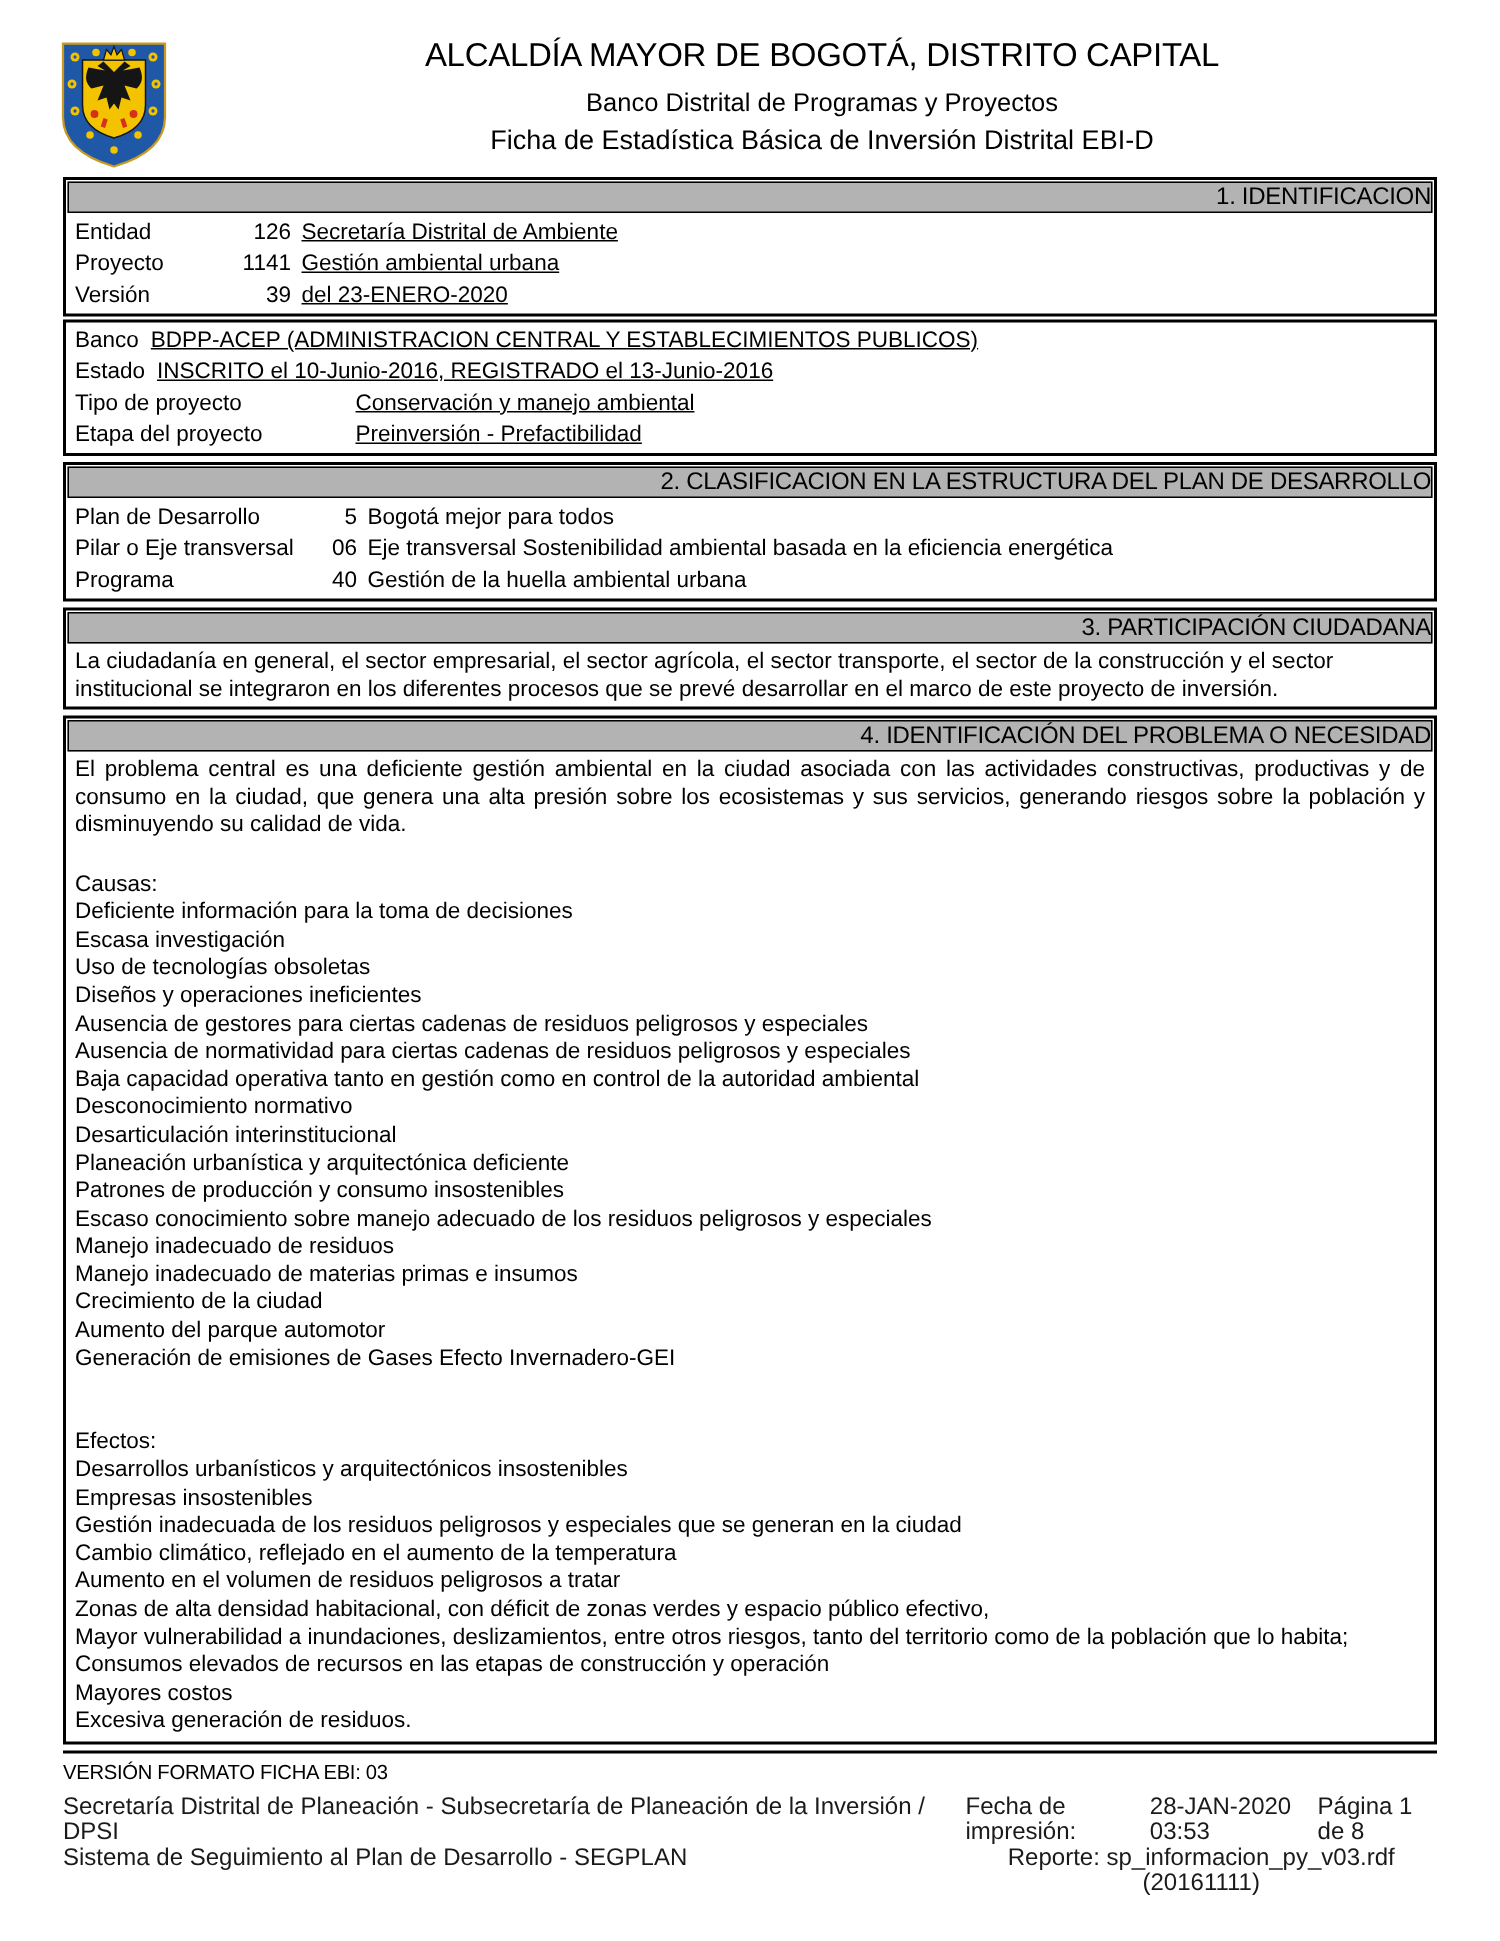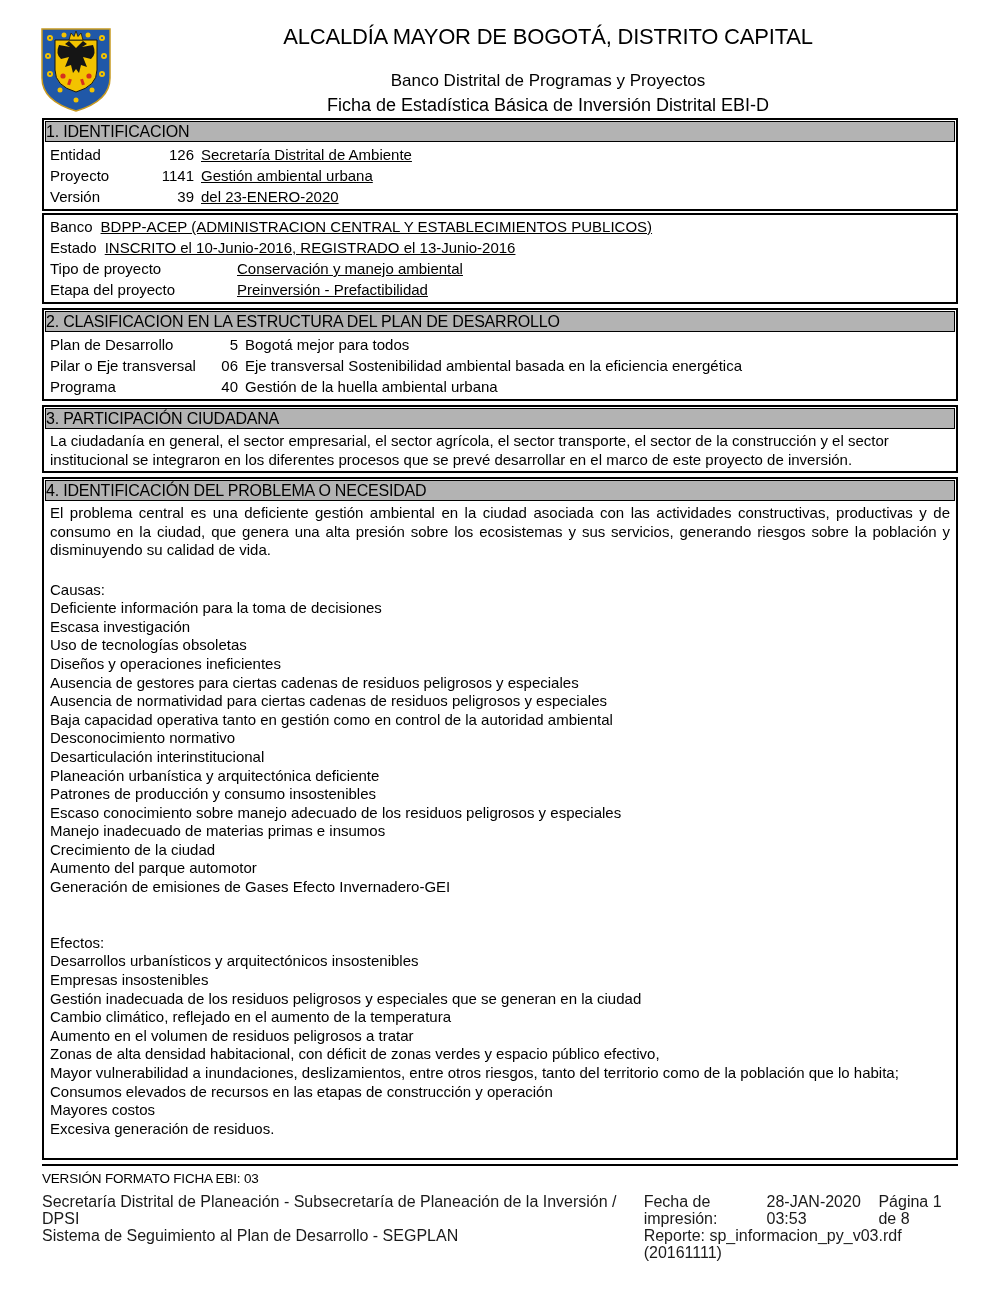--- a/index.html
+++ b/index.html
@@ -4,58 +4,58 @@
 <style>
   html,body{margin:0;padding:0;background:#ffffff;}
   body{width:1000px;height:1294px;overflow:hidden;font-family:"Liberation Sans",sans-serif;color:#000;}
   .page{padding:24px 42px 0 42px;}
 
   
   .header{position:relative;height:92px;margin-bottom:2px;padding-left:10px;}
   .logo{position:absolute;left:-4px;top:2px;width:76px;height:88px;}
   .titles{text-align:center;padding-left:86px;}
   .t1{font-size:22px;line-height:26px;letter-spacing:-0.2px;}
-  .t2{font-size:17px;line-height:22px;margin-top:20px;}
+  .t2{font-size:17px;line-height:22px;margin-top:8px;}
   .t3{font-size:18px;line-height:23px;margin-top:2px;}
 
   
   .box{border:2px solid #000;margin-bottom:4px;background:#fff;}
   .tightgap{margin-bottom:2px;}
-  .bar{background:#b3b3b3;border:1px solid #000;margin:1px;text-align:left;
+  .bar{background:#b3b3b3;border:1px solid #000;margin:1px;text-align:right;
        font-size:16px;height:19px;line-height:19px;letter-spacing:-0.2px;}
   .rows{padding:1px 0 2px 0;}
   .frow{padding-left:6px;font-size:15px;height:21px;line-height:21px;white-space:nowrap;text-decoration:underline;}
   .frow .lbl{display:inline-block;}
   .s1 .lbl{width:104px;}
   .s1 .num{display:inline-block;width:40px;text-align:right;}
   .s1 .val{margin-left:7px;}
   .irow .lbl{margin-right:8px;}
   .irow.wide .lbl{width:187px;margin-right:0;}
   .s2row{white-space:normal;height:auto;min-height:21px;}
   .s2row .lbl{width:158px;vertical-align:top;}
   .s2row .num{display:inline-block;width:30px;text-align:right;vertical-align:top;}
   .s2row .val{display:inline-block;vertical-align:top;margin-left:7px;width:690px;}
 
   
   .para{padding:2px 6px;font-size:15px;line-height:18.6px;}
   .just{text-align:justify;}
   .bline{padding-left:6px;padding-right:6px;font-size:15px;line-height:18.6px;min-height:18.6px;}
   .sp{height:18.6px;}
-  .content4{padding-bottom:20px;}
+  .content4{padding-bottom:4px;}
 
   
   .footrule{border-top:2px solid #000;margin-top:2px;}
   .fver{font-size:13.5px;line-height:18px;margin:4px 0 5px 0;letter-spacing:-0.2px;}
   .fsmall{display:flex;justify-content:space-between;font-size:16px;color:#1a1a1a;}
   .fleft .fl{line-height:17px;}
   .fright{width:322px;}
   .fr1{display:flex;line-height:17px;}
   .fr1 .flabel{margin-right:6px;}
   .fr1 .fpag{margin-left:auto;}
-  .fr2{line-height:17px;text-align:left;}
+  .fr2{line-height:17px;text-align:center;}
 </style>
 </head>
 <body>
 
 <div class="page">
 
   <div class="header">
     <svg class="logo" viewBox="0 0 76 88">
       <path d="M4,3 H72 V52 Q72,75 38,85 Q4,75 4,52 Z" fill="#2058a8" stroke="#c89a20" stroke-width="1.5"></path>
 
@@ -165,20 +165,21 @@
           <div class="bline">Uso de tecnologías obsoletas</div>
           <div class="bline">Diseños y operaciones ineficientes</div>
           <div class="bline">Ausencia de gestores para ciertas cadenas de residuos peligrosos y especiales</div>
           <div class="bline">Ausencia de normatividad para ciertas cadenas de residuos peligrosos y especiales</div>
           <div class="bline">Baja capacidad operativa tanto en gestión como en control de la autoridad ambiental</div>
           <div class="bline">Desconocimiento normativo</div>
           <div class="bline">Desarticulación interinstitucional</div>
           <div class="bline">Planeación urbanística y arquitectónica deficiente</div>
           <div class="bline">Patrones de producción y consumo insostenibles</div>
           <div class="bline">Escaso conocimiento sobre manejo adecuado de los residuos peligrosos y especiales</div>
+          <div class="bline">Manejo inadecuado de residuos</div>
           <div class="bline">Manejo inadecuado de materias primas e insumos</div>
           <div class="bline">Crecimiento de la ciudad</div>
           <div class="bline">Aumento del parque automotor</div>
           <div class="bline">Generación de emisiones de Gases Efecto Invernadero-GEI</div>
         </div>
       <div class="sp"></div>
       <div class="sp"></div>
       <div class="bline">Efectos:</div>
       <div>
           <div class="bline">Desarrollos urbanísticos y arquitectónicos insostenibles</div>

